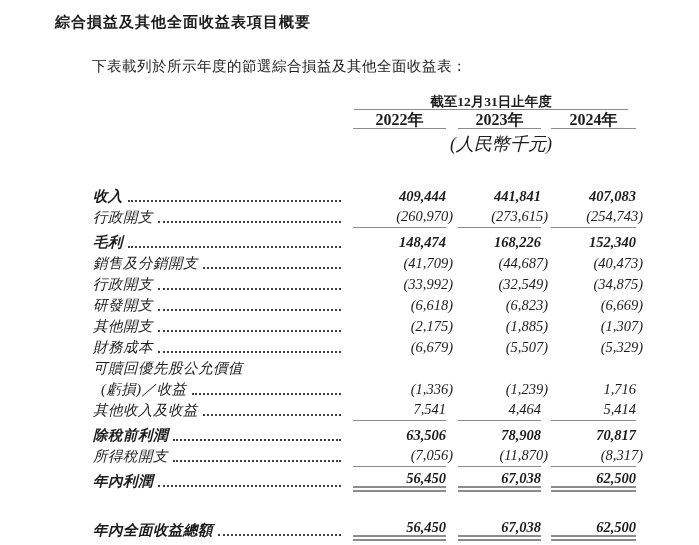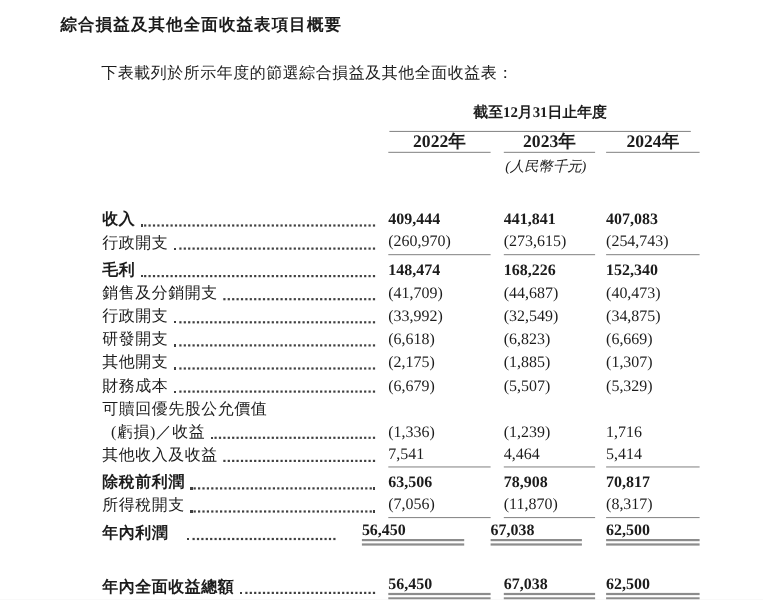--- a/index.html
+++ b/index.html
@@ -21,49 +21,49 @@
     position:absolute; left:92px; top:57px;
     font-size:14.5px; letter-spacing:0.5px; white-space:nowrap;
   }
   .tbl{
     position:absolute; left:93px; top:95px; width:543px; font-size:14.5px;
   }
   
   .hdr-period{
     margin-left:261px; width:274px; box-sizing:content-box;
     text-align:center; font-weight:bold; font-size:13.5px;
-    height:14px; line-height:14px; padding-bottom:10px;
+    height:14px; line-height:14px; padding-bottom:0;
     border-bottom:1.5px solid var(--rule); white-space:nowrap;
   }
   .hdr-years{display:flex; margin-top:1px;}
   .hdr-years .sp{flex:1;}
   .hdr-years .ycell{
     height:17px; line-height:17px; text-align:center; font-weight:bold;
     font-size:16px; border-bottom:1.5px solid var(--rule); white-space:nowrap;
   }
   .c1{width:93px; margin-left:12px;}
   .c2{width:83px; margin-left:12px;}
   .c3{width:85px; margin-left:10px;}
   .hdr-note{
-    margin-left:357px; width:83px; text-align:right;
-    font-style:italic; font-size:13px; margin-top:3px; white-space:nowrap;
+    margin-left:357px; width:83px; text-align:left;
+    font-style:italic; font-size:18px; margin-top:3px; white-space:nowrap;
   }
   
   .rows{margin-top:30px;}
-  .row{display:flex; height:21px;}
+  .row{display:flex; height:21px;font-style:italic;}
   .lbl{line-height:21px; letter-spacing:0.5px; white-space:nowrap;}
   .lbl.indent{padding-left:8px;}
   .leader{
     flex:1; min-width:8px; align-self:flex-end;
     border-bottom:2px dotted var(--dots); margin:0 0 5px 5px;
   }
   .noleader .leader{border-bottom-color:transparent;}
   .cell{
     box-sizing:border-box; height:21px; line-height:20px;
-    text-align:left; white-space:nowrap;
+    text-align:right; white-space:nowrap;
   }
   .cell .v{display:inline-block;}
   .cell.paren .v{margin-right:-7px;}
   .bold{font-weight:bold;}
   .u-single .cell{border-bottom:1.5px solid var(--rule); line-height:18px;}
   .u-double .cell{border-bottom:6px double var(--rule); line-height:15px;}
 </style>
 </head>
 <body>
 
@@ -171,21 +171,21 @@
     <span class="cell c2"><span class="v">78,908</span></span>
     <span class="cell c3"><span class="v">70,817</span></span>
   </div>
         <div class="row u-single" style="margin-bottom: 4px;">
     <span class="lbl">所得稅開支</span>
     <span class="leader"></span>
     <span class="cell c1 paren"><span class="v">(7,056)</span></span>
     <span class="cell c2 paren"><span class="v">(11,870)</span></span>
     <span class="cell c3 paren"><span class="v">(8,317)</span></span>
   </div>
-        <div class="row bold u-double" style="margin-bottom: 28px; gap: 12px;">
+        <div class="row bold u-double" style="margin-bottom: 28px;">
     <span class="lbl">年內利潤</span>
     <span class="leader"></span>
     <span class="cell c1"><span class="v">56,450</span></span>
     <span class="cell c2"><span class="v">67,038</span></span>
     <span class="cell c3"><span class="v">62,500</span></span>
   </div>
         <div class="row bold u-double">
     <span class="lbl">年內全面收益總額</span>
     <span class="leader"></span>
     <span class="cell c1"><span class="v">56,450</span></span>

